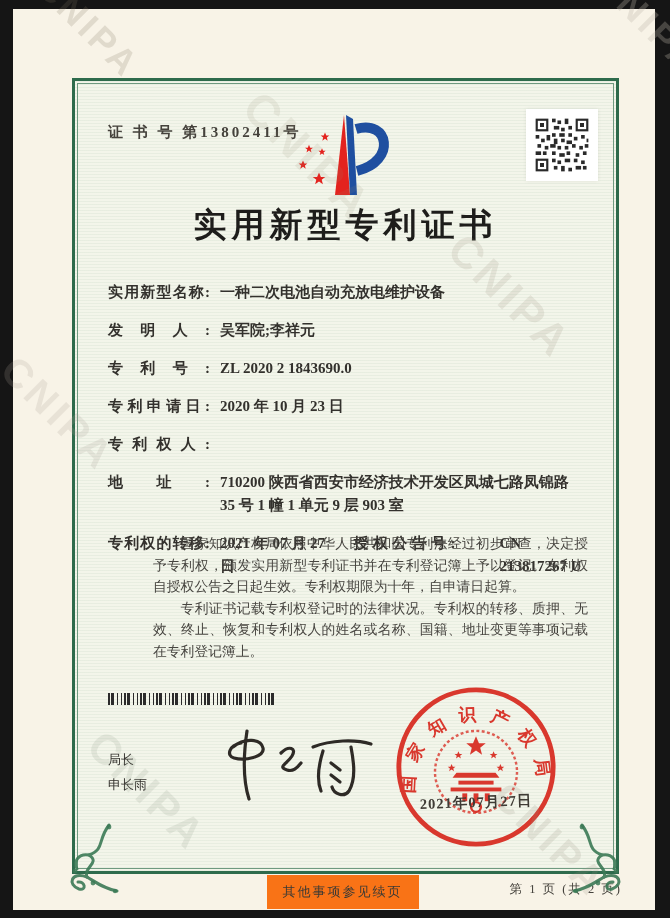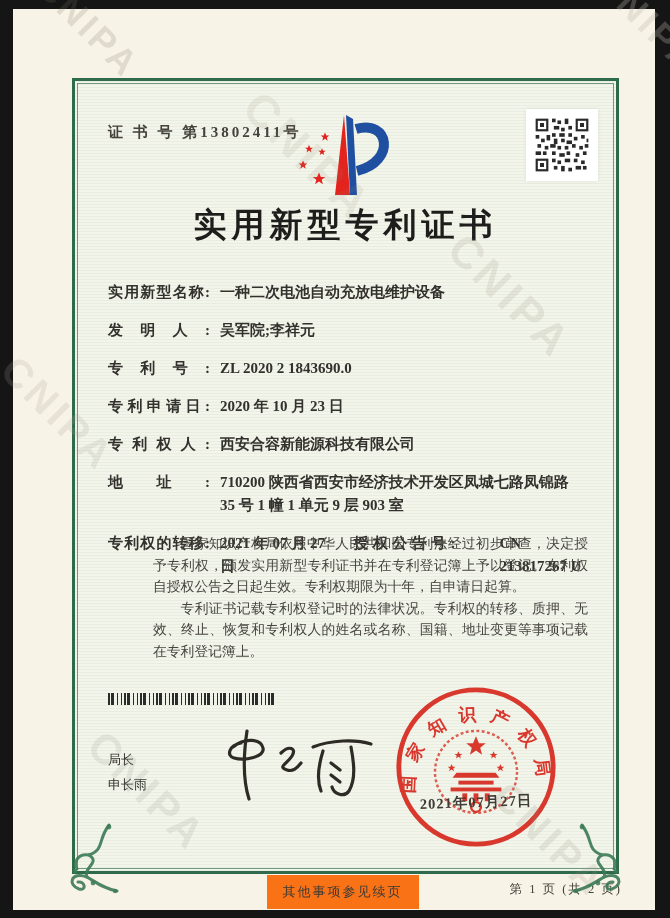--- a/index.html
+++ b/index.html
@@ -191,21 +191,20 @@
         <div class="frow">
           <span class="flabel">专利号:</span>
           <span class="fvalue">ZL 2020 2 1843690.0</span>
         </div>
         <div class="frow">
           <span class="flabel">专利申请日:</span>
           <span class="fvalue">2020 年 10 月 23 日</span>
         </div>
         <div class="frow">
           <span class="flabel">专利权人:</span>
-          <span class="fvalue">西安合容新能源科技有限公司</span>
         </div>
         <div class="frow">
           <span class="flabel">地址:</span>
           <span class="fvalue">710200 陕西省西安市经济技术开发区凤城七路凤锦路 35 号 1 幢 1 单元 9 层 903 室</span>
         </div>
         <div class="frow grantrow">
           <span class="flabel">专利权的转移:</span>
           <span class="fvalue">2021 年 07 月 27 日</span>
           <span class="grant2">
             <span class="flabel">授权公告号:</span>

